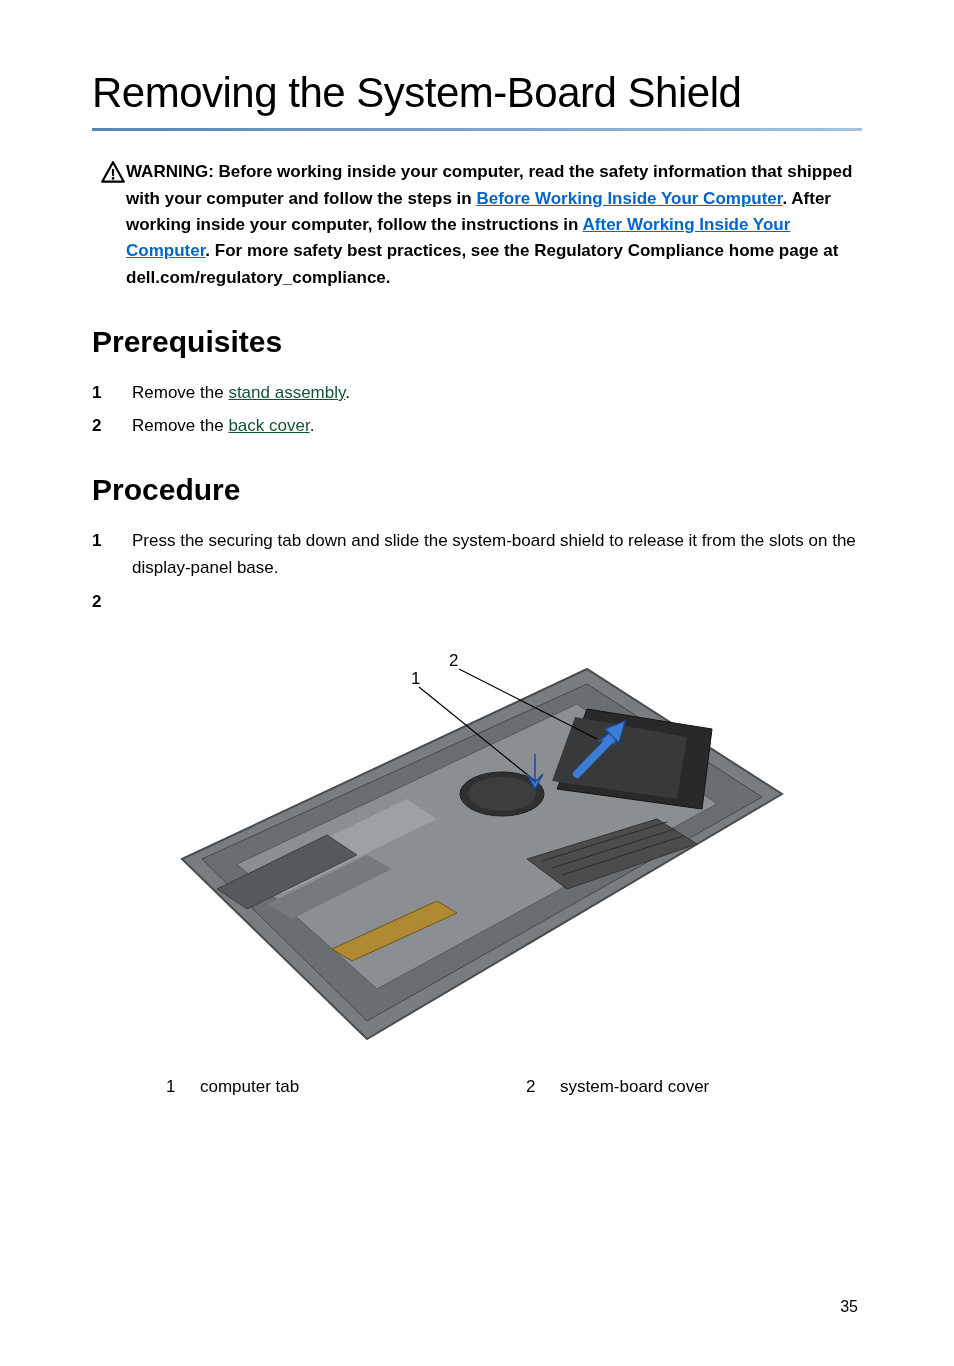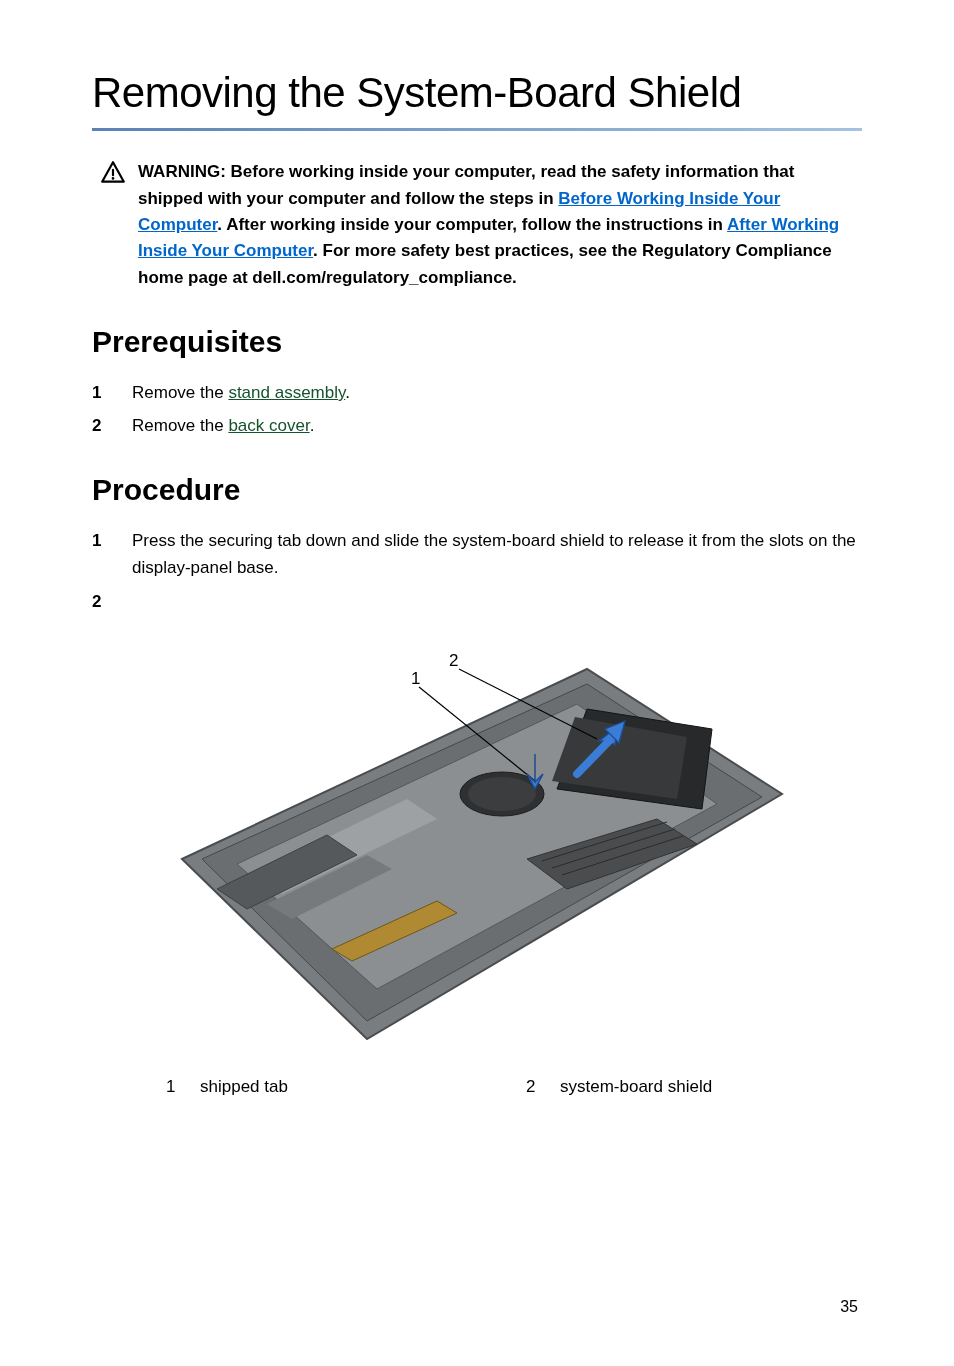--- a/index.html
+++ b/index.html
@@ -23,21 +23,21 @@
       margin-bottom: 12px;
       letter-spacing: -0.5px;
     }
     .title-underline {
       height: 3px;
       background: linear-gradient(to right, #5a82b4, #a5c3e0);
       margin-bottom: 28px;
     }
     .warning-block {
       display: flex;
-      gap: 12px;
+      gap: 0;
       margin-bottom: 34px;
       padding-left: 8px;
     }
     .warning-icon-wrapper {
       flex-shrink: 0;
       padding-top: 1px;
     }
     .warning-icon {
       width: 26px;
       height: 26px;
@@ -199,21 +199,21 @@
         <path d="M420 125 L452 92" stroke="#3a7cd6" stroke-width="8" stroke-linecap="round"></path>
         <polygon points="448,80 468,72 462,94" fill="#3a7cd6" stroke="#1b4c94" stroke-width="1.3"></polygon>
       </g>
     </svg>
   </div>
 </div>
 
 <div class="legend">
   <div class="legend-item">
     <span class="legend-num">1</span>
-    <span>shipped tab</span>
+    <span>computer tab</span>
   </div>
   <div class="legend-item">
     <span class="legend-num">2</span>
-    <span>system-board shield</span>
+    <span>system-board cover</span>
   </div>
 </div>
 
 <div class="page-number">35</div>
 
 </body></html>

